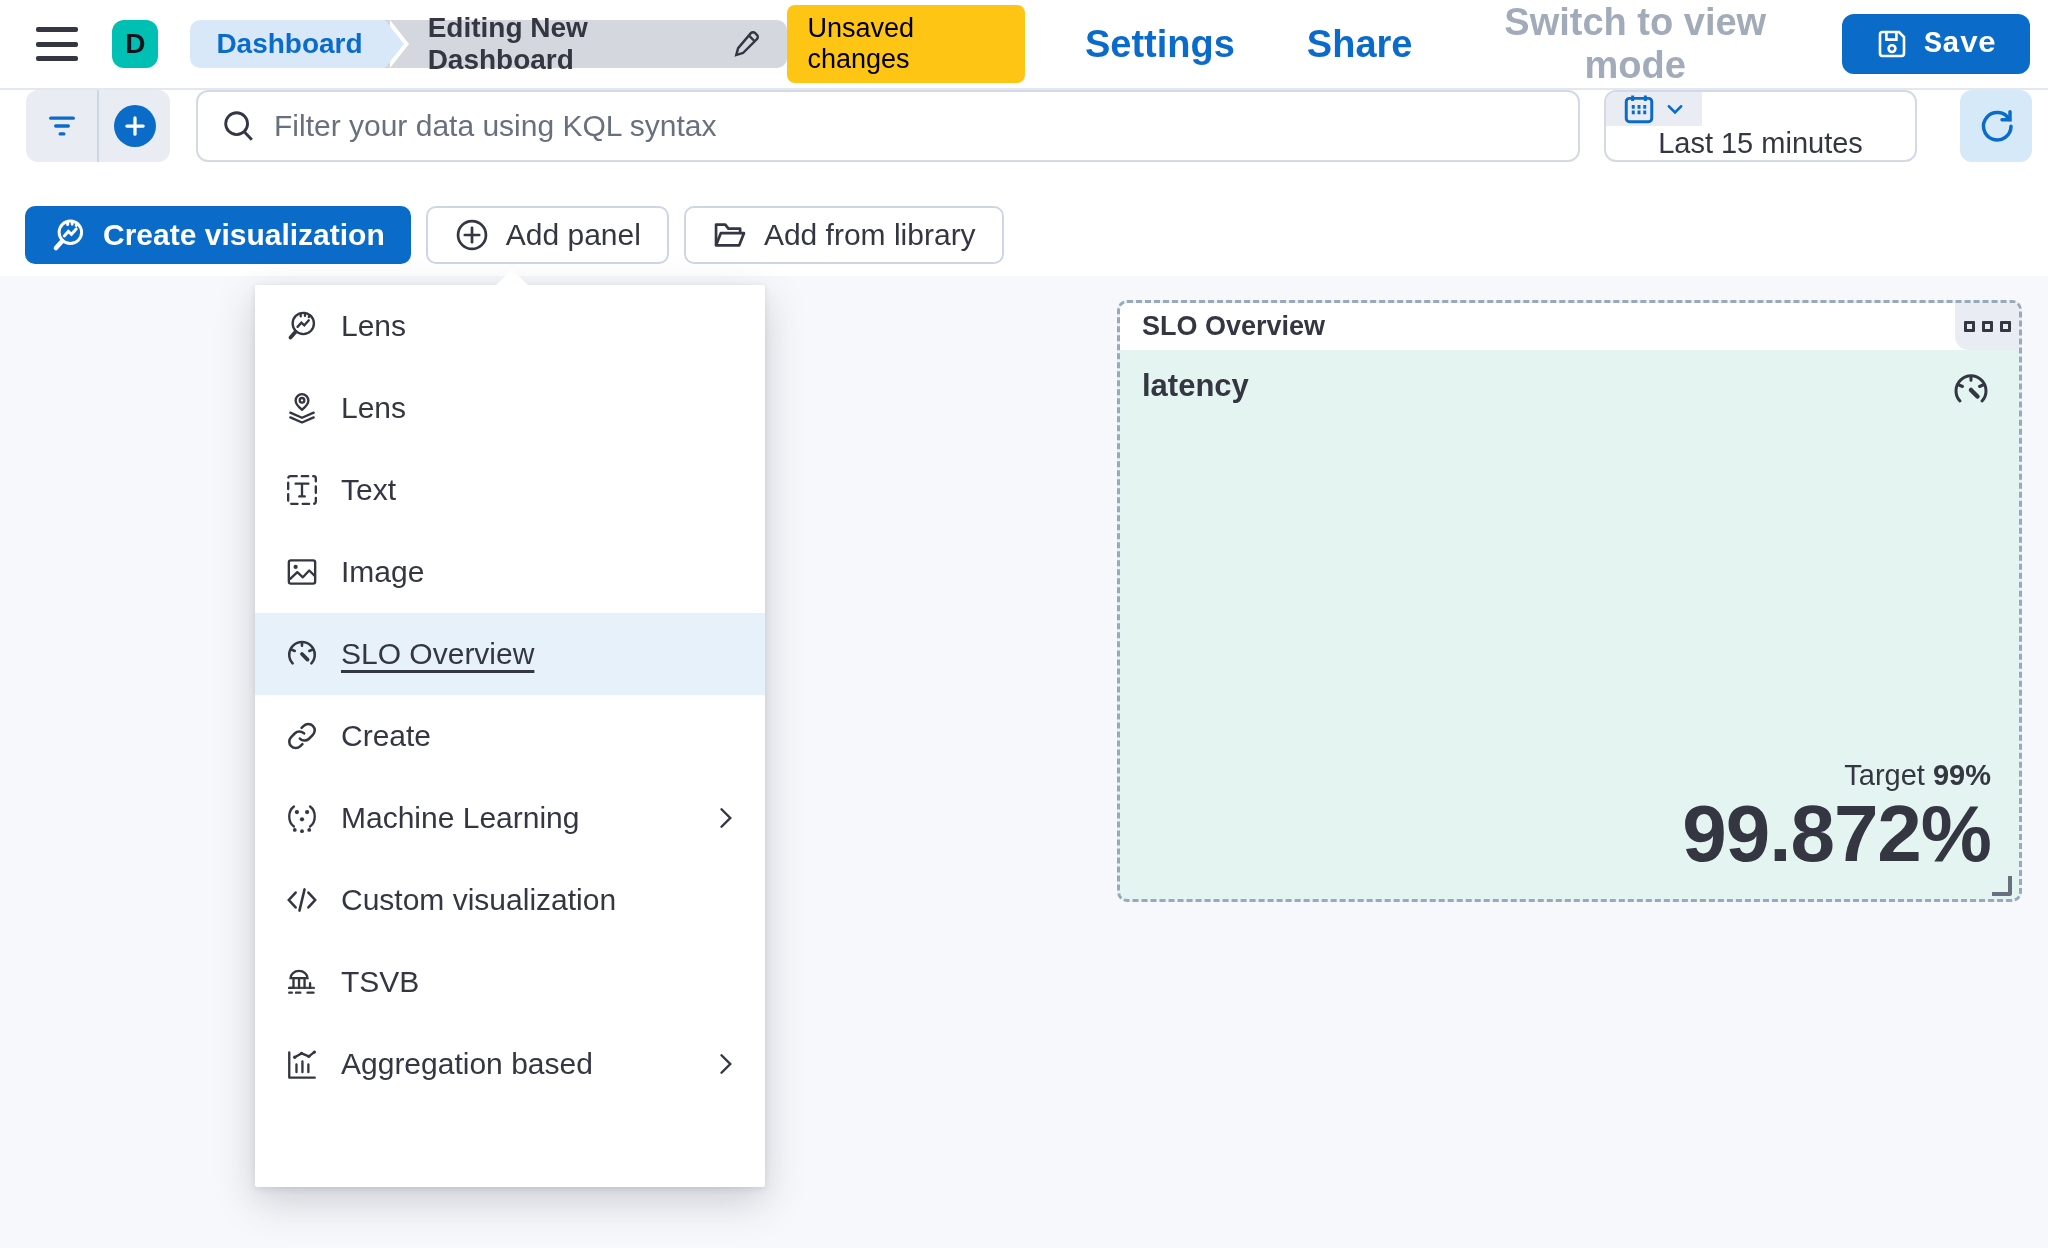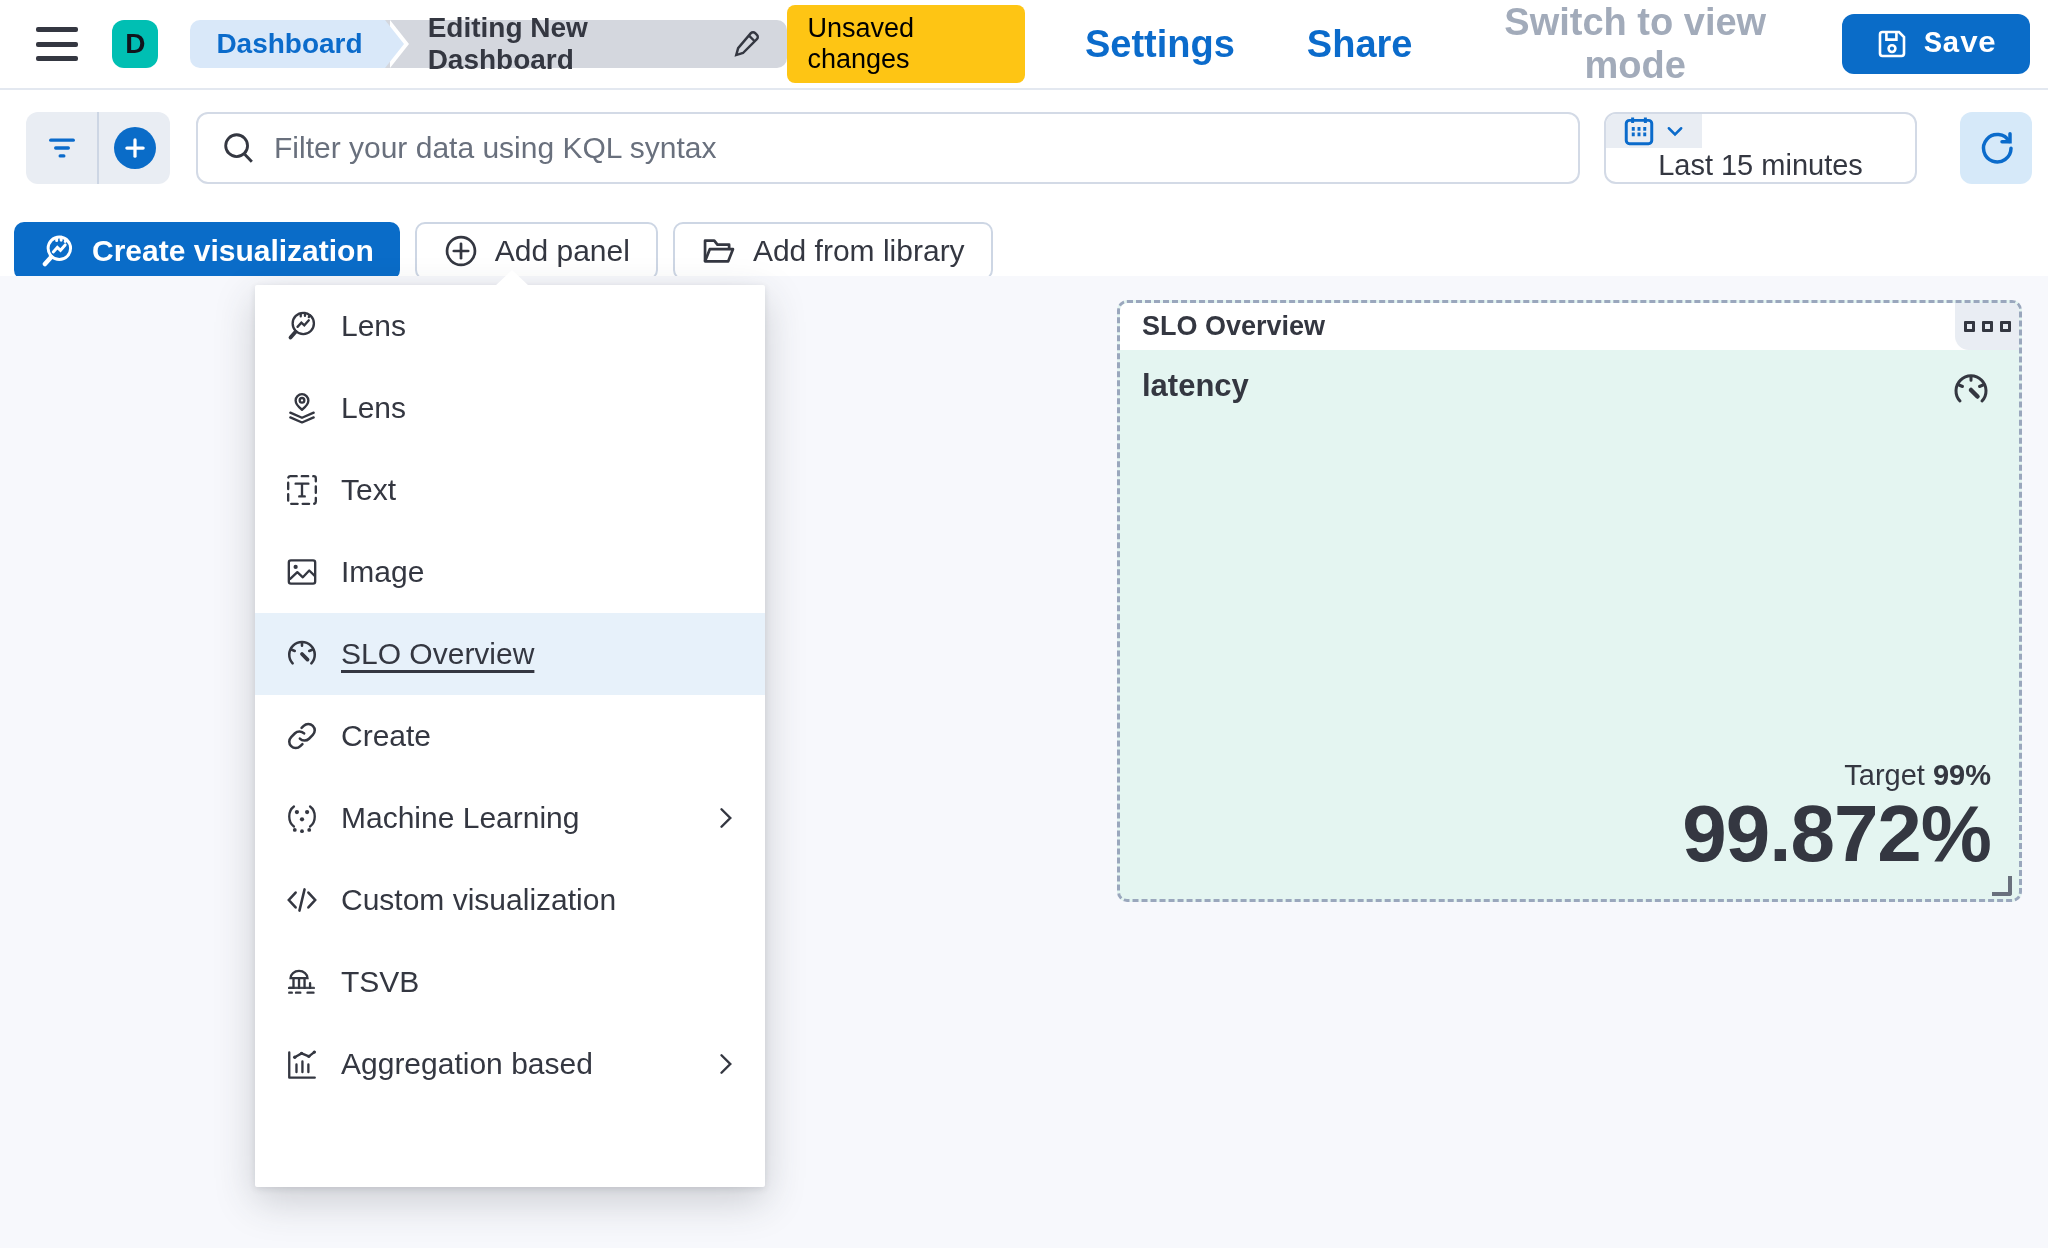--- a/index.html
+++ b/index.html
@@ -32,42 +32,42 @@
   .hdr-link { font-size:38px; font-weight:600; color:#0B6BCB; background:none; border:none; cursor:pointer;text-align:center; }
   .hdr-link.settings { margin-left:60px; }
   .hdr-link.share { margin-left:72px; }
   .hdr-link.disabled { margin-left:52px; color:#A2ABBA; cursor:default; }
   .save-btn { margin-left:36px; height:60px; padding:0 34px; background:#0A6CC8; border:none; border-radius:12px;
     color:#fff; font-size:30px; font-weight:600; display:flex; align-items:center; gap:16px; cursor:pointer;
     font-family:Liberation Mono, monospace; }
 
   
   .query-row { position:absolute; left:0; top:90px; right:0; height:116px; background:#fff;
-    display:flex; align-items:center; padding:0 16px 0 26px; }
+    display:flex; padding:0 16px 0 26px; }
   .filter-group { width:144px; height:72px; background:#E9EDF3; border-radius:12px; display:flex; flex-shrink:0; }
   .filter-group .seg { flex:1; display:flex; align-items:center; justify-content:center; cursor:pointer; }
   .filter-group .seg + .seg { border-left:2px solid #CDD6E4; }
   .plus-circle { width:42px; height:42px; border-radius:50%; background:#0A6CC8; display:flex;
     align-items:center; justify-content:center; }
   .search-box { flex:1; height:72px; margin-left:26px; background:#fff; border:2px solid #D3DAE6;
     border-radius:12px; display:flex; align-items:center; padding:0 22px; }
   .search-box input { border:none; outline:none; flex:1; font-size:30px; margin-left:16px;
     font-family:"Liberation Sans", sans-serif; color:#343741; background:transparent; }
   .search-box input::placeholder { color:#69707D; opacity:1; }
   .datepicker { margin-left:24px; height:72px; width:313px; border:2px solid #D3DAE6; border-radius:12px;
     display:flex; overflow:hidden; flex-shrink:0; background:#fff;flex-direction:column; }
   .datepicker .cal-seg { width:96px; background:#E9EDF3; display:flex; align-items:center; justify-content:center;
     gap:8px; cursor:pointer; }
   .datepicker .range-seg { flex:1; display:flex; align-items:center; justify-content:center; font-size:29px;
     color:#343741; cursor:pointer; white-space:nowrap; }
   .refresh-btn { margin-left:43px; width:72px; height:72px; border:none; border-radius:12px; background:#D6E9F9;
     display:flex; align-items:center; justify-content:center; cursor:pointer; flex-shrink:0; }
 
   
-  .toolbar-row { position:absolute; left:0; top:222px; right:0; height:58px; display:flex; padding-left:14px; gap:15px; }
+  .toolbar-row { position:absolute; left:0; top:206px; right:0; height:58px; display:flex; padding-left:25px; gap:15px; }
   .tb-btn { height:58px; border-radius:10px; display:flex; align-items:center; gap:16px; padding:0 26px;
     font-size:30px; font-weight:500; cursor:pointer; font-family:"Liberation Sans", sans-serif; white-space:nowrap; }
   .tb-primary { background:#0A6CC8; border:none; color:#fff; font-weight:600; }
   .tb-plain { background:#fff; border:2px solid #CDD6E4; color:#343741; }
 
   
   .canvas { position:absolute; left:0; top:276px; right:0; bottom:0; background:#F7F8FC; }
 
   
   .popover { position:absolute; left:255px; top:285px; width:510px; height:902px; background:#fff;

